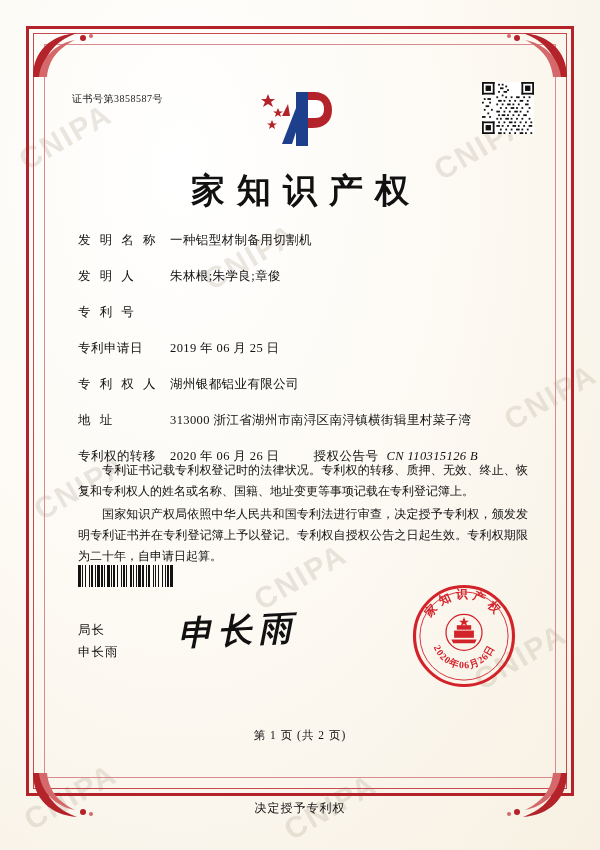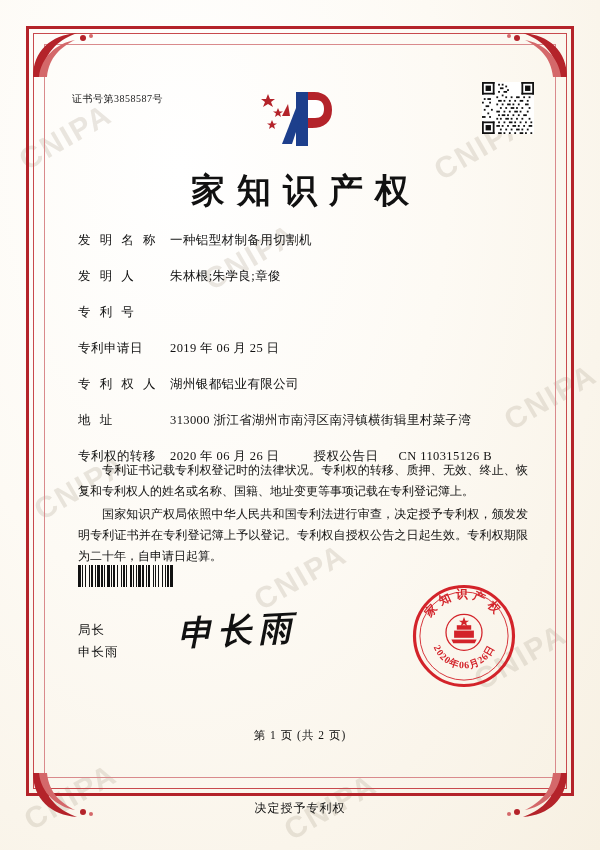--- a/index.html
+++ b/index.html
@@ -145,22 +145,23 @@
     flex: 1;
     letter-spacing: 0.4px;
   }
   .row.dual .value { flex: none; }
   .row.dual .label2 {
     margin-left: 34px;
     letter-spacing: 0.5px;
     white-space: nowrap;
   }
   .row.dual .value2 {
-    margin-left: 20px;
+    margin-left: 8px;
     letter-spacing: 0.4px;
+    font-style: italic;
   }
 
   .para {
     position: absolute;
     left: 18px;
     right: 12px;
     top: 400px;
     font-size: 12px;
     line-height: 1.75;
     color: #111;
@@ -431,21 +432,21 @@
         <div class="label">专 利 权 人</div>
         <div class="value">湖州银都铝业有限公司</div>
       </div>
       <div class="row">
         <div class="label">地 址</div>
         <div class="value">313000 浙江省湖州市南浔区南浔镇横街辑里村菜子湾</div>
       </div>
       <div class="row dual">
         <div class="label tight">专利权的转移</div>
         <div class="value">2020 年 06 月 26 日</div>
-        <div class="label2">授权公告日</div>
+        <div class="label2">授权公告号</div>
         <div class="value2">CN 110315126 B</div>
       </div>
     </div>
 
     <div class="para">
       <p>专利证书记载专利权登记时的法律状况。专利权的转移、质押、无效、终止、恢复和专利权人的姓名或名称、国籍、地址变更等事项记载在专利登记簿上。</p>
       <p>国家知识产权局依照中华人民共和国专利法进行审查，决定授予专利权，颁发发明专利证书并在专利登记簿上予以登记。专利权自授权公告之日起生效。专利权期限为二十年，自申请日起算。</p>
     </div>
 
     <div class="barcode" id="barcode"><span style="width:3px;background:#111"></span><span style="width:1px;background:transparent"></span><span style="width:1px;background:#111"></span><span style="width:2px;background:transparent"></span><span style="width:1px;background:#111"></span><span style="width:3px;background:transparent"></span><span style="width:1px;background:#111"></span><span style="width:1px;background:transparent"></span><span style="width:2px;background:#111"></span><span style="width:2px;background:transparent"></span><span style="width:1px;background:#111"></span><span style="width:1px;background:transparent"></span><span style="width:3px;background:#111"></span><span style="width:1px;background:transparent"></span><span style="width:2px;background:#111"></span><span style="width:1px;background:transparent"></span><span style="width:1px;background:#111"></span><span style="width:2px;background:transparent"></span><span style="width:3px;background:#111"></span><span style="width:1px;background:transparent"></span><span style="width:1px;background:#111"></span><span style="width:1px;background:transparent"></span><span style="width:2px;background:#111"></span><span style="width:2px;background:transparent"></span><span style="width:1px;background:#111"></span><span style="width:3px;background:transparent"></span><span style="width:1px;background:#111"></span><span style="width:1px;background:transparent"></span><span style="width:2px;background:#111"></span><span style="width:1px;background:transparent"></span><span style="width:1px;background:#111"></span><span style="width:3px;background:transparent"></span><span style="width:2px;background:#111"></span><span style="width:1px;background:transparent"></span><span style="width:1px;background:#111"></span><span style="width:2px;background:transparent"></span><span style="width:1px;background:#111"></span><span style="width:1px;background:transparent"></span><span style="width:3px;background:#111"></span><span style="width:1px;background:transparent"></span><span style="width:2px;background:#111"></span><span style="width:2px;background:transparent"></span><span style="width:1px;background:#111"></span><span style="width:1px;background:transparent"></span><span style="width:2px;background:#111"></span><span style="width:3px;background:transparent"></span><span style="width:1px;background:#111"></span><span style="width:1px;background:transparent"></span><span style="width:1px;background:#111"></span><span style="width:2px;background:transparent"></span><span style="width:1px;background:#111"></span><span style="width:3px;background:transparent"></span><span style="width:1px;background:#111"></span><span style="width:2px;background:transparent"></span><span style="width:1px;background:#111"></span><span style="width:1px;background:transparent"></span><span style="width:2px;background:#111"></span><span style="width:1px;background:transparent"></span><span style="width:3px;background:#111"></span><span style="width:1px;background:transparent"></span></div>

